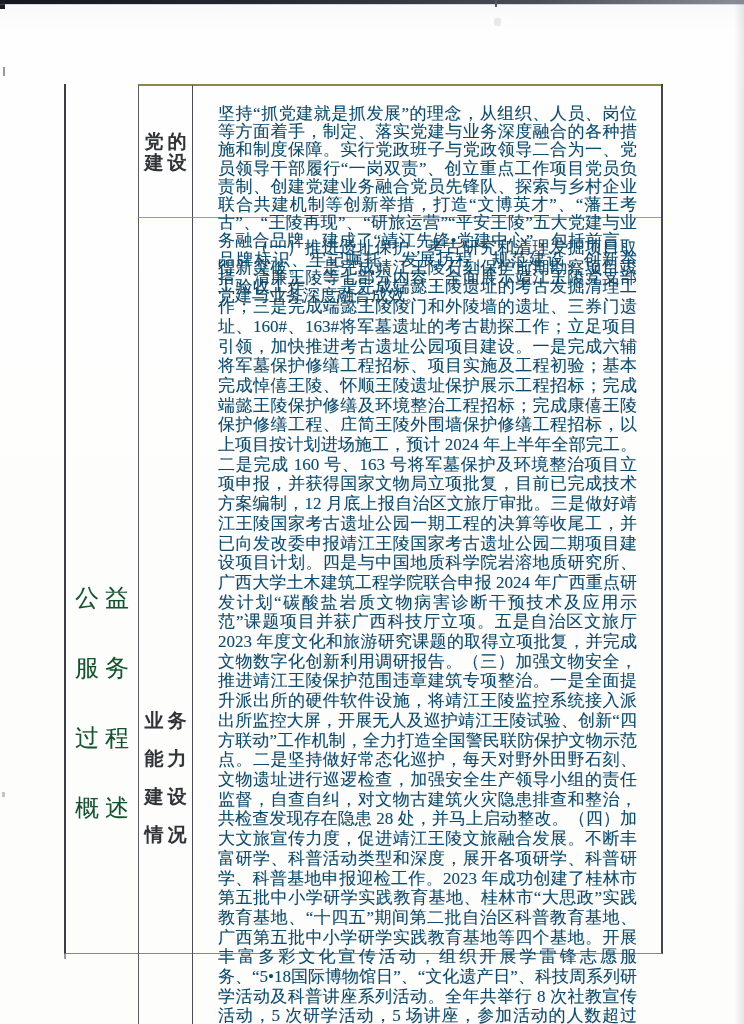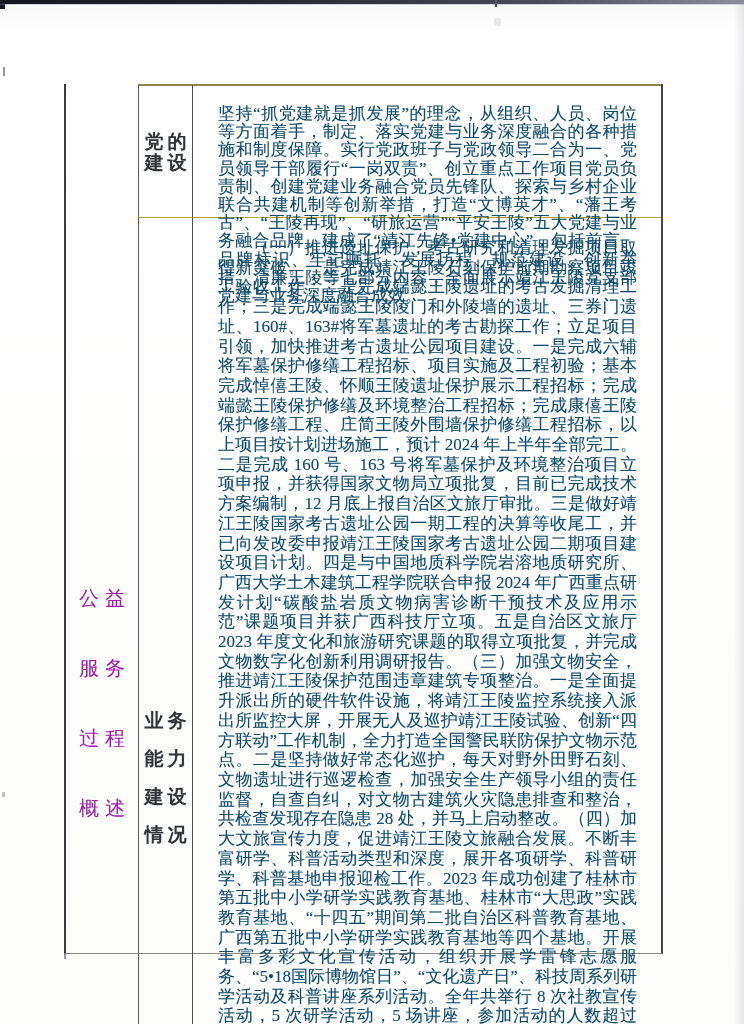--- a/index.html
+++ b/index.html
@@ -62,22 +62,22 @@
     gap:17px;padding-bottom:40px;
   }
   .cell-biz-text{
     grid-column:3;grid-row:2;
     border-left:1px solid #4c4d53;
     padding:4px 8px 0 9px;
   }
 
   
   .vlabel{
-    font-size:20px;line-height:24px;letter-spacing:6px;padding-left:6px;
-    color:#a21caf;font-weight:500;white-space:nowrap;
+    font-size:24px;line-height:24px;letter-spacing:6px;padding-left:6px;
+    color:#14532d;font-weight:500;white-space:nowrap;
     text-shadow:0.5px 0.4px 0 rgba(70,140,120,0.18);
   }
   .hlabel{
     font-size:19px;line-height:21px;letter-spacing:4px;padding-left:4px;
     color:#323338;font-weight:600;white-space:nowrap;
     text-shadow:0.5px 0.4px 0 rgba(70,140,120,0.18);
   }
   .scan-text{
     font-size:17px;color:#0c4a6e;text-align:justify;text-justify:inter-character;
     margin:16px;

